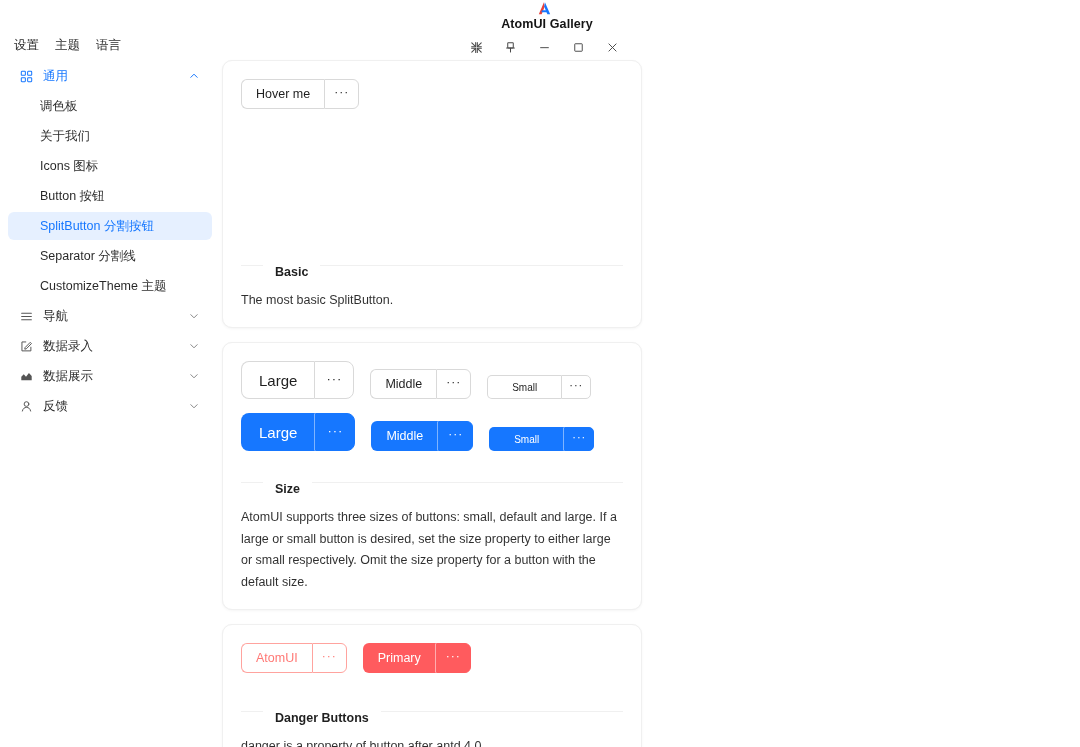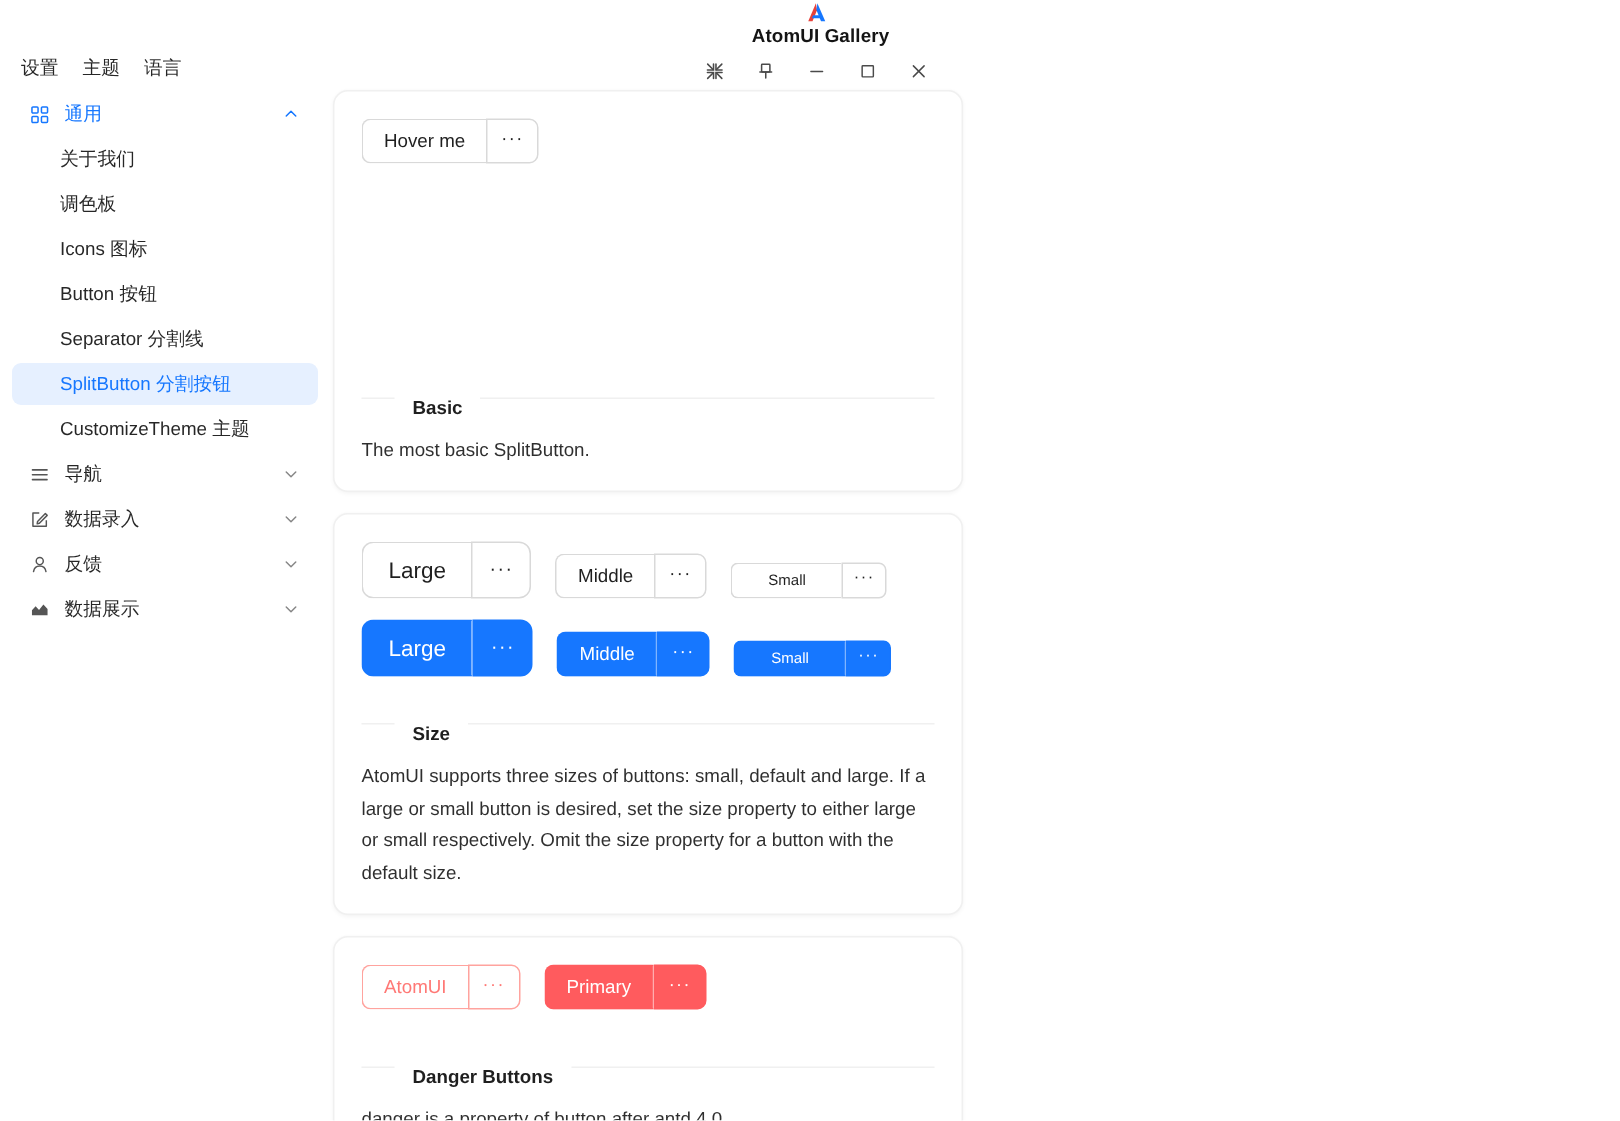--- a/index.html
+++ b/index.html
@@ -200,26 +200,26 @@
         </svg>
       </span>
       <span class="glabel">通用</span>
       <span class="chev">
         <svg width="10" height="10" viewBox="0 0 12 12" fill="none" stroke="#1677ff" stroke-width="1.2" stroke-linecap="round" stroke-linejoin="round">
           <path d="M2.2 7.6 L6 3.8 L9.8 7.6"></path>
         </svg>
       </span>
     </div>
 
+    <div class="nav-child">调色板</div>
     <div class="nav-child">关于我们</div>
-    <div class="nav-child">调色板</div>
     <div class="nav-child">Icons 图标</div>
     <div class="nav-child">Button 按钮</div>
+    <div class="nav-child selected">SplitButton 分割按钮</div>
     <div class="nav-child">Separator 分割线</div>
-    <div class="nav-child selected">SplitButton 分割按钮</div>
     <div class="nav-child">CustomizeTheme 主题</div>
 
     <div class="nav-group-head" style="margin-top:2px;">
       <span class="gicon">
         <svg width="13" height="13" viewBox="0 0 16 16" stroke="#555" stroke-width="1.25" stroke-linecap="round">
           <path d="M2 4 L14 4"></path>
             <path d="M2 8 L14 8"></path>
             <path d="M2 12 L14 12"></path>
         </svg>
       </span>
@@ -241,40 +241,40 @@
       <span class="glabel">数据录入</span>
       <span class="chev">
         <svg width="10" height="10" viewBox="0 0 12 12" fill="none" stroke="#888" stroke-width="1.2" stroke-linecap="round" stroke-linejoin="round">
           <path d="M2.2 4.4 L6 8.2 L9.8 4.4"></path>
         </svg>
       </span>
     </div>
 
     <div class="nav-group-head">
       <span class="gicon">
+        <svg width="13" height="13" viewBox="0 0 16 16" fill="#555">
+          <path d="M1.6 12.6 L1.6 8.4 L4.6 5.2 L7.4 8.2 L11 3.6 L14.4 7.4 L14.4 12.6 Z"></path>
+        </svg>
+      </span>
+      <span class="glabel">数据展示</span>
+      <span class="chev">
+        <svg width="10" height="10" viewBox="0 0 12 12" fill="none" stroke="#888" stroke-width="1.2" stroke-linecap="round" stroke-linejoin="round">
+          <path d="M2.2 4.4 L6 8.2 L9.8 4.4"></path>
+        </svg>
+      </span>
+    </div>
+
+    <div class="nav-group-head">
+      <span class="gicon">
         <svg width="13" height="13" viewBox="0 0 16 16" fill="none" stroke="#555" stroke-width="1.2" stroke-linecap="round">
           <circle cx="8" cy="5" r="2.9"></circle>
           <path d="M2.9 13.6 C3.4 10.6 5.5 9.1 8 9.1 C10.5 9.1 12.6 10.6 13.1 13.6"></path>
         </svg>
       </span>
       <span class="glabel">反馈</span>
-      <span class="chev">
-        <svg width="10" height="10" viewBox="0 0 12 12" fill="none" stroke="#888" stroke-width="1.2" stroke-linecap="round" stroke-linejoin="round">
-          <path d="M2.2 4.4 L6 8.2 L9.8 4.4"></path>
-        </svg>
-      </span>
-    </div>
-
-    <div class="nav-group-head">
-      <span class="gicon">
-        <svg width="13" height="13" viewBox="0 0 16 16" fill="#555">
-          <path d="M1.6 12.6 L1.6 8.4 L4.6 5.2 L7.4 8.2 L11 3.6 L14.4 7.4 L14.4 12.6 Z"></path>
-        </svg>
-      </span>
-      <span class="glabel">数据展示</span>
       <span class="chev">
         <svg width="10" height="10" viewBox="0 0 12 12" fill="none" stroke="#888" stroke-width="1.2" stroke-linecap="round" stroke-linejoin="round">
           <path d="M2.2 4.4 L6 8.2 L9.8 4.4"></path>
         </svg>
       </span>
     </div>
   </nav>
 
   <main class="content">
     <div class="grid">

